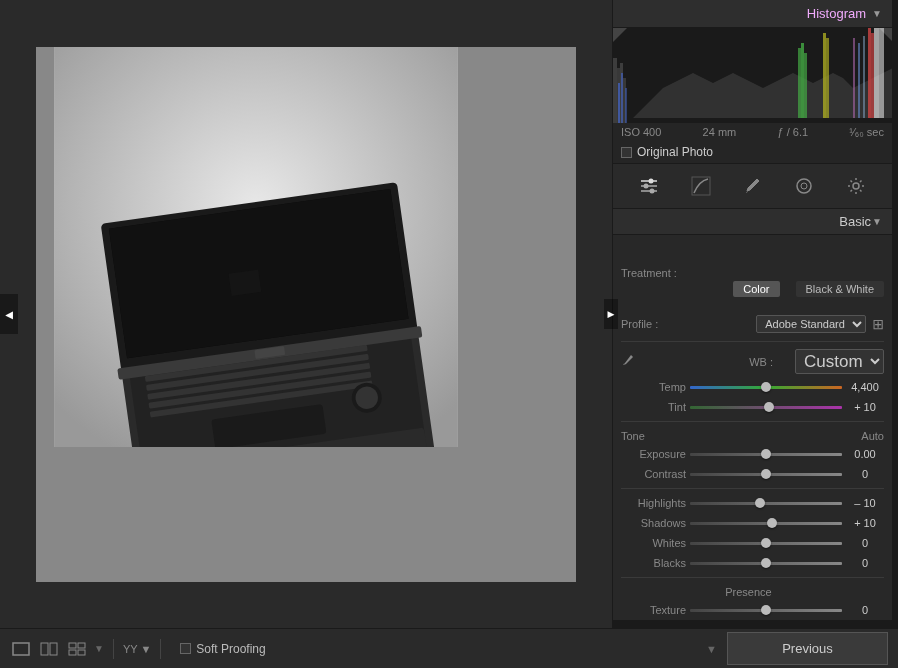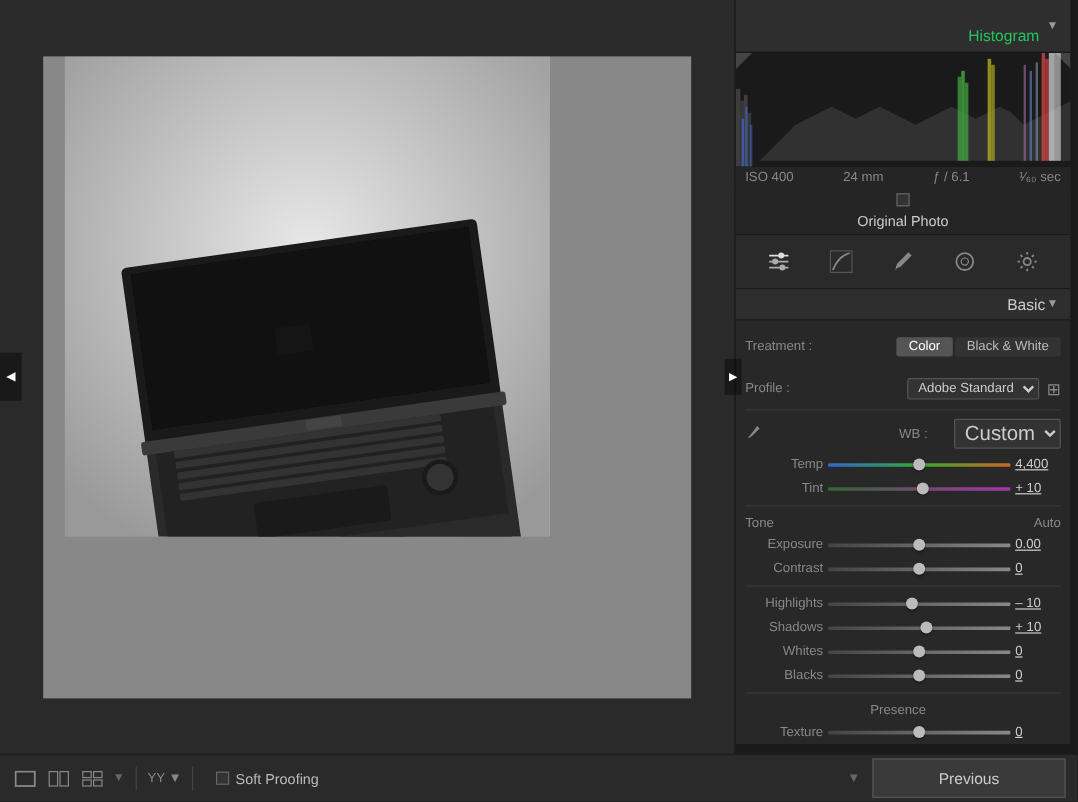--- a/index.html
+++ b/index.html
@@ -74,23 +74,22 @@
       display: flex;
       align-items: center;
       justify-content: flex-end;
       padding: 6px 10px;
       background: #2e2e2e;
       border-bottom: 1px solid #1a1a1a;
       gap: 6px;
     }
 
     .histogram-title {
-      color: #22c55e;
+      color: #f0abfc;
       font-size: 13px;
-      margin-top: 16px;
     }
 
     .histogram-arrow {
       color: #999;
       font-size: 10px;
     }
 
     .histogram-canvas {
       width: 100%;
       height: 95px;
@@ -108,21 +107,20 @@
       background: #252525;
     }
 
     .original-photo-row {
       display: flex;
       align-items: center;
       padding: 4px 8px;
       background: #252525;
       gap: 5px;
       border-bottom: 1px solid #1a1a1a;
-      flex-direction: column;
     }
 
     .checkbox-small {
       width: 11px;
       height: 11px;
       border: 1px solid #666;
       background: #333;
       display: inline-block;
     }
 
@@ -188,21 +186,22 @@
       margin: 1px 0;
     }
 
     .row-label {
       color: #888;
       font-size: 11px;
     }
 
     .treatment-buttons {
       display: flex;
-      gap: 2px;
+      gap: 16px;
+      margin-top: 32px;
     }
 
     .treatment-btn {
       padding: 2px 10px;
       background: #333;
       color: #bbb;
       border: none;
       cursor: pointer;
       font-size: 11px;
       border-radius: 2px;
@@ -303,23 +302,22 @@
       top: 50%;
       transform: translateY(-50%);
       cursor: pointer;
       box-shadow: 0 1px 2px rgba(0,0,0,0.5);
     }
 
     .slider-value {
       color: #ccc;
       font-size: 11px;
       width: 38px;
-      text-align: left;
+      text-align: center;
       flex-shrink: 0;
-      text-decoration: underline;
     }
 
     
     .slider-temp {
       background: linear-gradient(to right, #3366cc, #33aa33, #cc6622);
     }
 
     .slider-tint {
       background: linear-gradient(to right, #336633, #aa33aa);
     }

